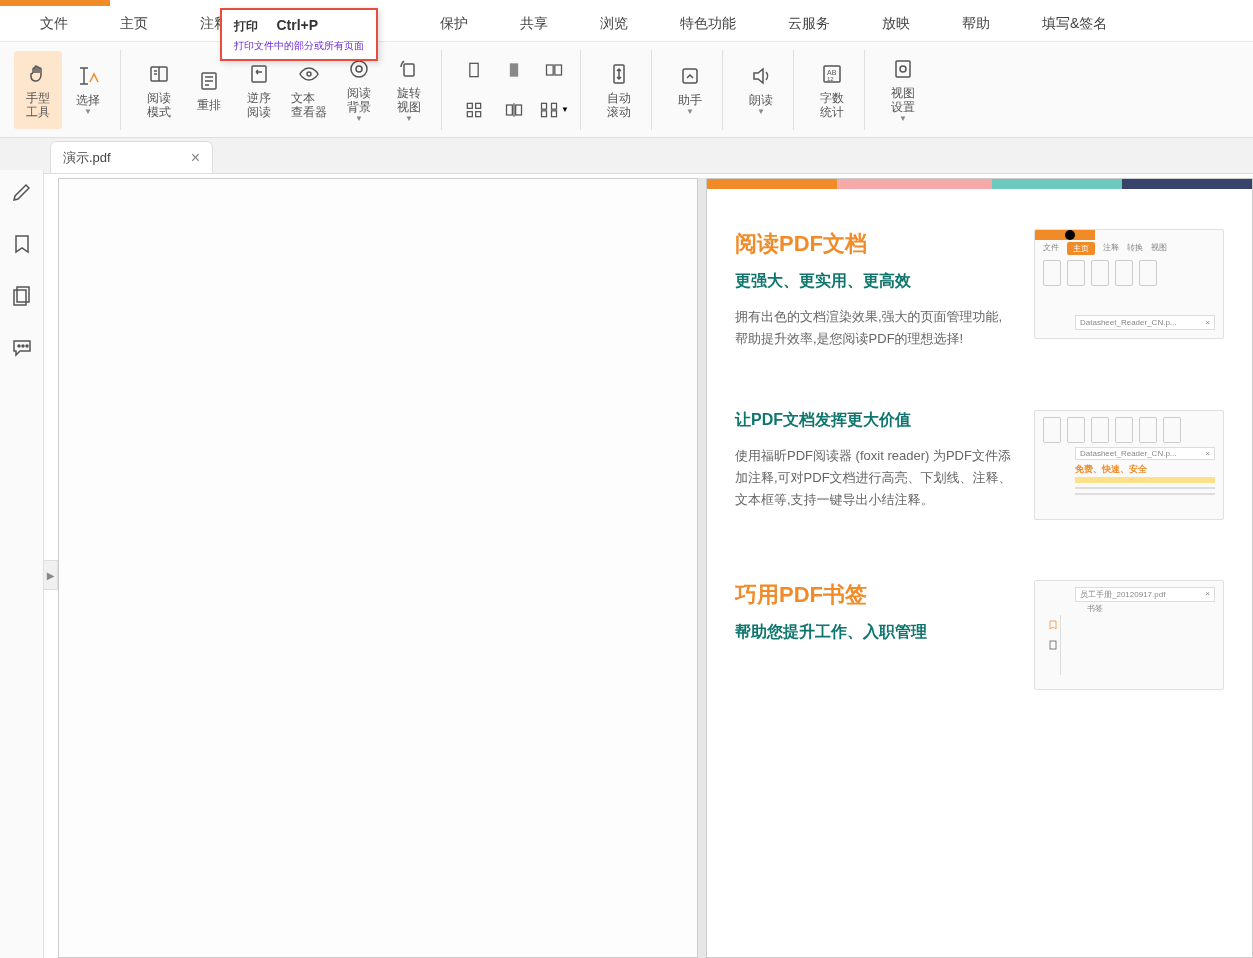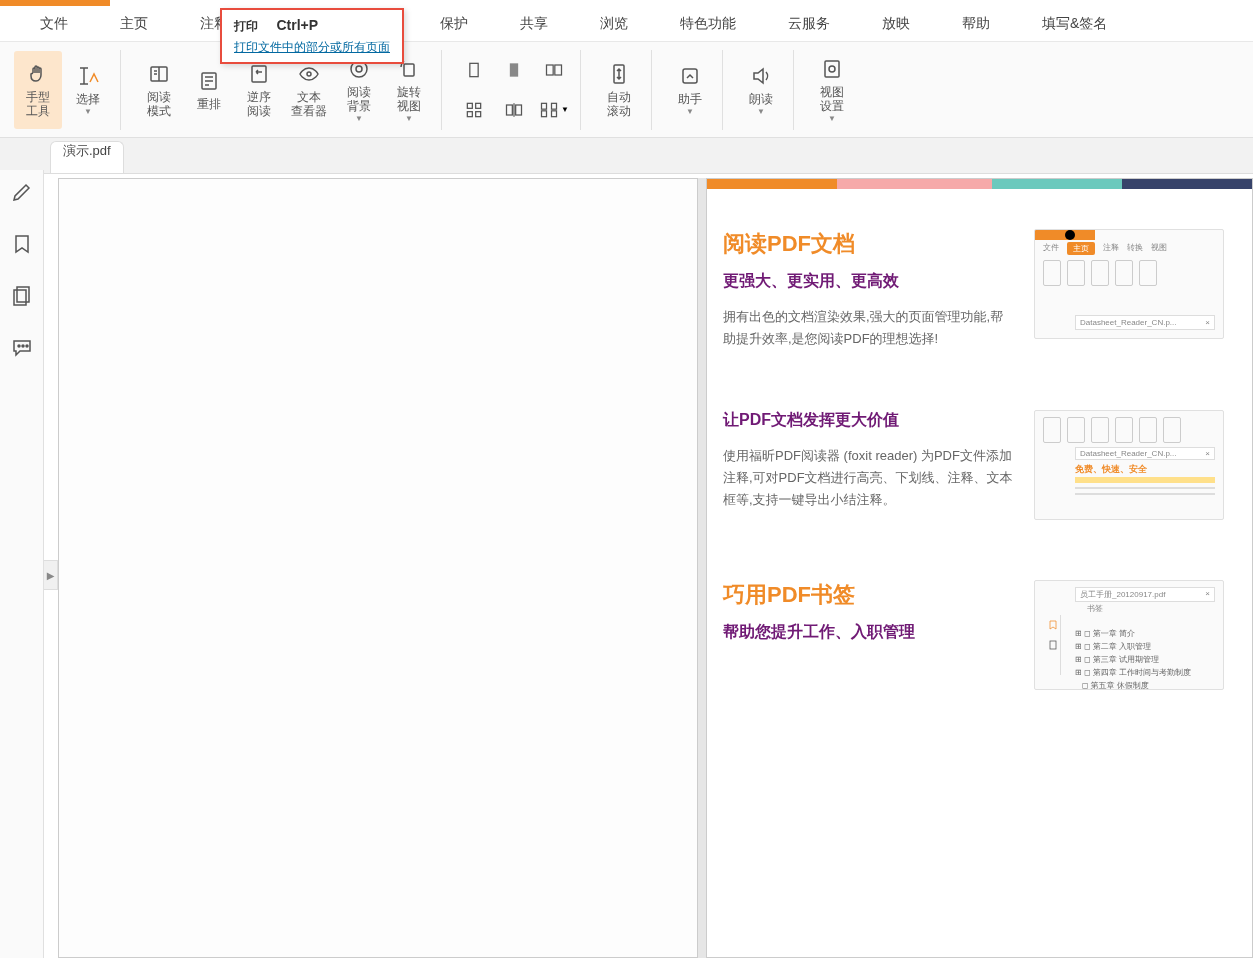--- a/index.html
+++ b/index.html
@@ -6,58 +6,58 @@
 body { background: #fff; width: 1253px; height: 958px; overflow: hidden; position: relative; }
 
 .top-orange { height: 6px; background: #f08b28; width: 110px; }
 
 .menu-bar { height: 36px; display: flex; align-items: center; background: #fff; border-bottom: 1px solid #e8e8e8; padding-left: 30px; gap: 32px; position: relative; }
 .menu-item { font-size: 14px; color: #444; cursor: pointer; padding: 8px 10px; }
 
 .tooltip { position: absolute; left: 220px; top: 2px; background: #fff; border: 2px solid #e84c3d; padding: 6px 12px; z-index: 100; box-shadow: 2px 2px 6px rgba(0,0,0,0.15); }
 .tooltip-title { font-size: 12px; font-weight: bold; color: #333; }
 .tooltip-shortcut { font-size: 14px; font-weight: bold; color: #333; margin-left: 14px; }
-.tooltip-desc { font-size: 12px; color: #0369a1; margin-top: 4px; text-decoration: underline; }
+.tooltip-desc { font-size: 10px; color: #6d28d9; margin-top: 4px; }
 
 .ribbon { height: 96px; background: #fafafa; border-bottom: 1px solid #e0e0e0; display: flex; align-items: center; padding: 8px 6px; gap: 6px; }
 .ribbon-group { display: flex; align-items: center; gap: 2px; padding: 0 8px; border-right: 1px solid #e0e0e0; height: 80px; }
 .ribbon-group:last-child { border-right: none; }
 .ribbon-btn { display: flex; flex-direction: column; align-items: center; justify-content: center; width: 48px; height: 78px; cursor: pointer; font-size: 12px; color: #555; border-radius: 3px; }
 .ribbon-btn.active { background: #fde6cc; }
 .ribbon-btn .icon { width: 26px; height: 26px; margin-bottom: 4px; display: flex; align-items: center; justify-content: center; }
-.ribbon-btn .label { text-align: center; line-height: 14px; font-family: Liberation Mono, monospace; }
+.ribbon-btn .label { line-height: 14px; }
 .ribbon-btn .arrow { font-size: 8px; color: #888; }
 .ribbon-small-grid { display: grid; grid-template-columns: repeat(3, 36px); grid-template-rows: repeat(2, 36px); gap: 4px; }
 .ribbon-small { width: 36px; height: 36px; display: flex; align-items: center; justify-content: center; cursor: pointer; border-radius: 3px; }
 
 svg.icn { width: 24px; height: 24px; stroke: #555; fill: none; stroke-width: 1.5; }
 
 .tab-bar { height: 36px; background: #f2f2f2; display: flex; align-items: flex-end; padding-left: 50px; border-bottom: 1px solid #ddd; }
-.tab { background: #fff; height: 32px; display: flex; align-items: center; padding: 0 12px; border: 1px solid #ddd; border-bottom: none; border-radius: 6px 6px 0 0; font-size: 13px; color: #444; gap: 80px; flex-direction: column; }
+.tab { background: #fff; height: 32px; display: flex; align-items: center; padding: 0 12px; border: 1px solid #ddd; border-bottom: none; border-radius: 6px 6px 0 0; font-size: 13px; color: #444; gap: 80px; }
 .tab-close { cursor: pointer; color: #888; font-size: 16px; }
 
 .sidebar-left { position: absolute; left: 0; top: 170px; width: 44px; height: 788px; background: #fafafa; border-right: 1px solid #e0e0e0; display: flex; flex-direction: column; align-items: center; padding-top: 10px; gap: 28px; }
 .sidebar-icon { width: 24px; height: 24px; cursor: pointer; display: flex; align-items: center; justify-content: center; }
 .sidebar-expand { position: absolute; left: 44px; top: 560px; width: 14px; height: 30px; background: #f0f0f0; border: 1px solid #ddd; border-left: none; display: flex; align-items: center; justify-content: center; cursor: pointer; font-size: 10px; color: #888; }
 
 .content { position: absolute; left: 58px; top: 178px; right: 0; bottom: 0; background: #e6e6e6; display: flex; }
 .blank-page { width: 640px; height: 100%; background: #fdfdfd; border: 1px solid #ccc; margin-right: 8px; }
 
 .doc-page { flex: 1; background: #fff; border: 1px solid #ccc; height: 100%; overflow: hidden; }
 .doc-topbar { height: 10px; display: flex; }
 .doc-topbar div:nth-child(1){ flex:1; background:#f08b28; }
 .doc-topbar div:nth-child(2){ flex:1.2; background:#f6a9a9; }
 .doc-topbar div:nth-child(3){ flex:1; background:#6bc9bd; }
 .doc-topbar div:nth-child(4){ flex:1; background:#37436a; }
-.doc-inner { padding: 40px 28px 20px 16px; }
+.doc-inner { padding: 40px 28px 20px 28px; }
 
 .feature { display: flex; gap: 20px; margin-bottom: 60px; }
 .feature-text { flex: 1; }
 .feature-title { font-size: 22px; font-weight: bold; color: #f08b28; margin-bottom: 12px; }
-.feature-subtitle { font-size: 16px; font-weight: bold; color: #701a75; margin-bottom: 14px; }
+.feature-subtitle { font-size: 16px; font-weight: bold; color: #0f766e; margin-bottom: 14px; }
 .feature-desc { font-size: 13px; color: #666; line-height: 22px; }
 .feature-thumb { width: 190px; height: 110px; background: #fafafa; border: 1px solid #e0e0e0; border-radius: 2px; position: relative; font-size: 8px; color: #888; overflow: hidden; }
 .thumb-tab { position: absolute; top: 10px; left: 50px; background: #f08b28; color: #fff; padding: 1px 6px; border-radius: 2px; font-size: 8px; }
 .thumb-row { position: absolute; top: 28px; left: 8px; right: 8px; display: flex; gap: 6px; }
 .thumb-cell { width: 18px; height: 26px; border: 1px solid #ccc; border-radius: 2px; }
 .thumb-doc { position: absolute; bottom: 8px; left: 40px; right: 8px; background: #fff; border: 1px solid #ddd; padding: 2px 4px; font-size: 8px; display: flex; justify-content: space-between; }
 .thumb-highlight { position: absolute; top: 44px; left: 40px; font-size: 9px; color: #f08b28; font-weight: bold; }
 .thumb-lines { position: absolute; top: 58px; left: 40px; right: 8px; }
 .thumb-lines div { height: 2px; background: #ddd; margin-bottom: 4px; }
 .thumb-lines div:first-child { background: #ffe08a; height: 6px; }
@@ -251,20 +251,32 @@
           </svg>
         </span>
       <span class="label">朗读</span>
       <span class="arrow">▼</span>
     </div>
   </div>
   <div class="ribbon-group">
     <div class="ribbon-btn">
       <span class="icon">
           <svg class="icn" viewBox="0 0 24 24">
+            <rect x="4" y="4" width="16" height="16" rx="1"></rect>
+            <text x="7" y="13" font-size="7" fill="#555" stroke="none">AB</text>
+            <text x="7" y="19" font-size="6" fill="#555" stroke="none">12</text>
+          </svg>
+        </span>
+      <span class="label">字数<br>统计</span>
+    </div>
+  </div>
+  <div class="ribbon-group">
+    <div class="ribbon-btn">
+      <span class="icon">
+          <svg class="icn" viewBox="0 0 24 24">
             <rect x="5" y="4" width="14" height="16" rx="1"></rect>
             <circle cx="12" cy="12" r="3"></circle>
           </svg>
         </span>
       <span class="label">视图<br>设置</span>
       <span class="arrow">▼</span>
     </div>
   </div>
 </div>
 
@@ -383,25 +395,18 @@
             </div>
           <div style="position:absolute;top:22px;left:52px;font-size:8px">书签</div>
           <div style="position:absolute;top:34px;left:8px;width:18px;height:60px;border-right:1px solid #ddd;display:flex;flex-direction:column;gap:8px;padding:4px">
             <svg class="icn" style="width:12px;height:12px;stroke:#f08b28" viewBox="0 0 24 24">
                 <path d="M6 4h12v16l-6-4-6 4V4z"></path>
               </svg>
             <svg class="icn" style="width:12px;height:12px" viewBox="0 0 24 24">
                 <rect x="6" y="4" width="12" height="16"></rect>
               </svg>
           </div>
-          <div class="thumb-tree">
-            <div>⊞ ◻ <span>第一章  简介</span></div>
-            <div>⊞ ◻ <span>第二章  入职管理</span></div>
-            <div>⊞ ◻ <span>第三章  试用期管理</span></div>
-            <div>⊞ ◻ <span>第四章  工作时间与考勤制度</span></div>
-            <div>&nbsp;&nbsp;&nbsp;◻ <span>第五章  休假制度</span></div>
-          </div>
         </div>
       </div>
 
     </div>
   </div>
 </div>
 
 </body></html>

